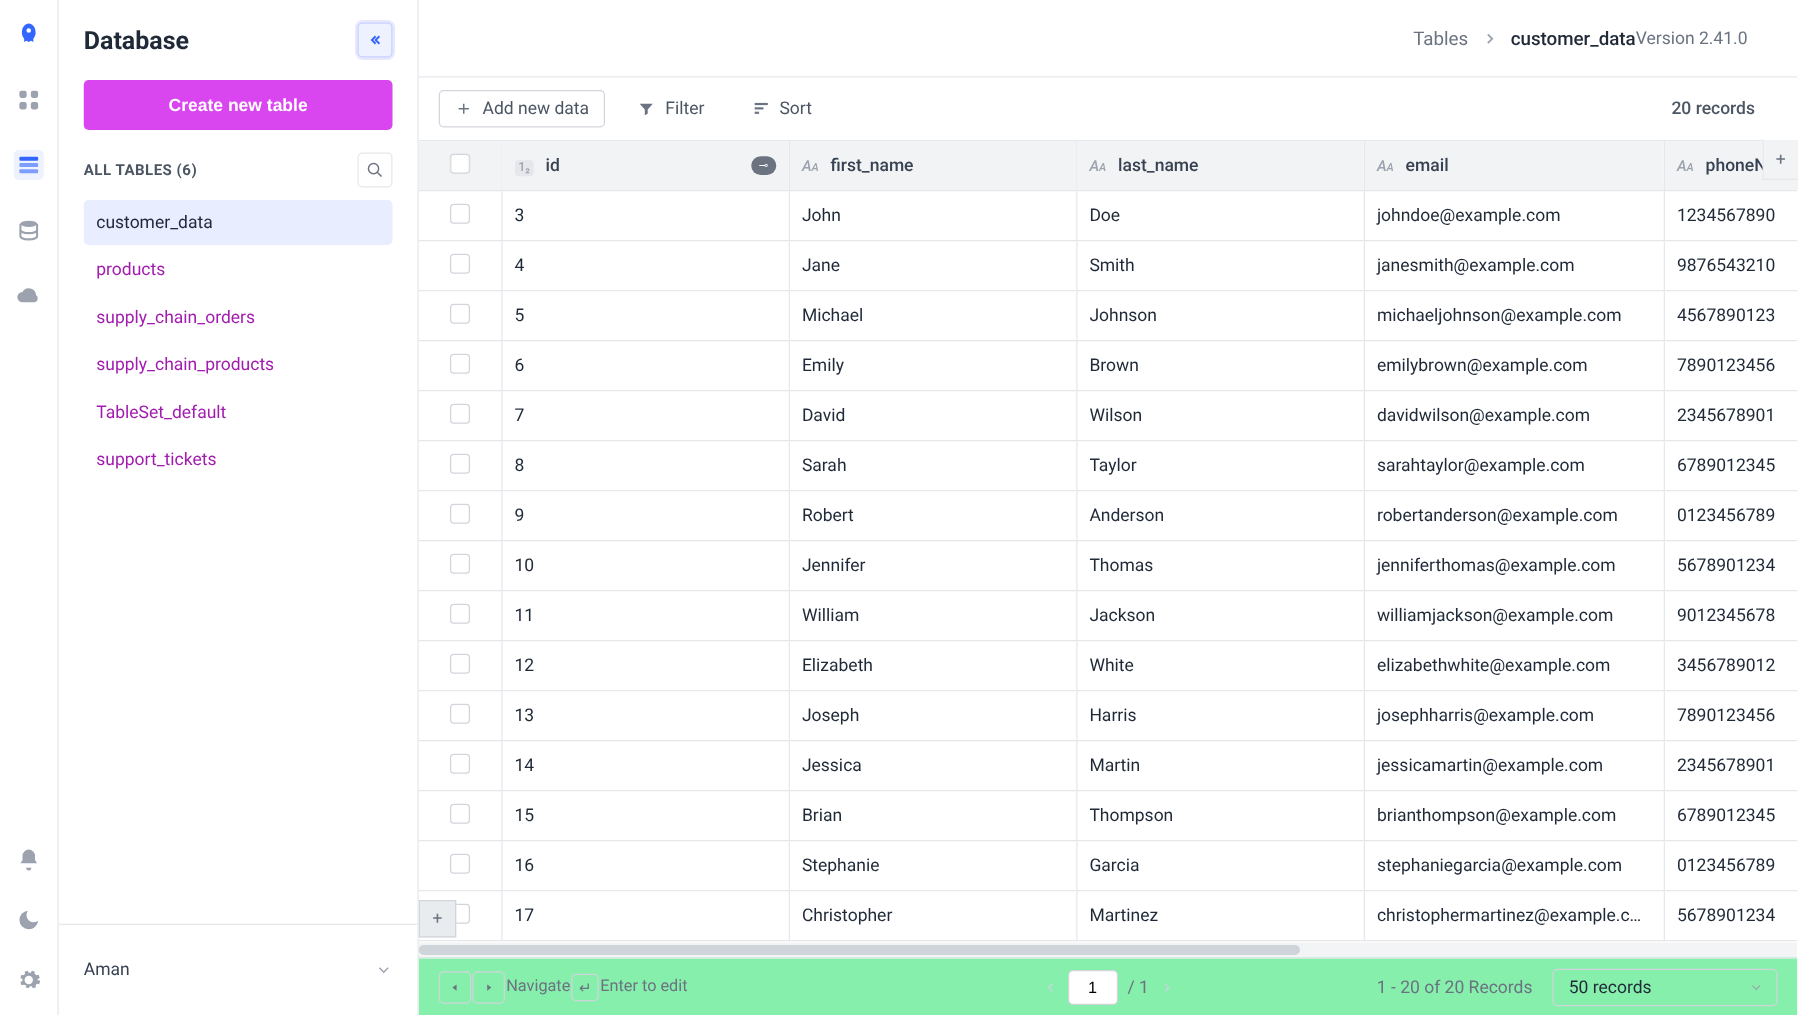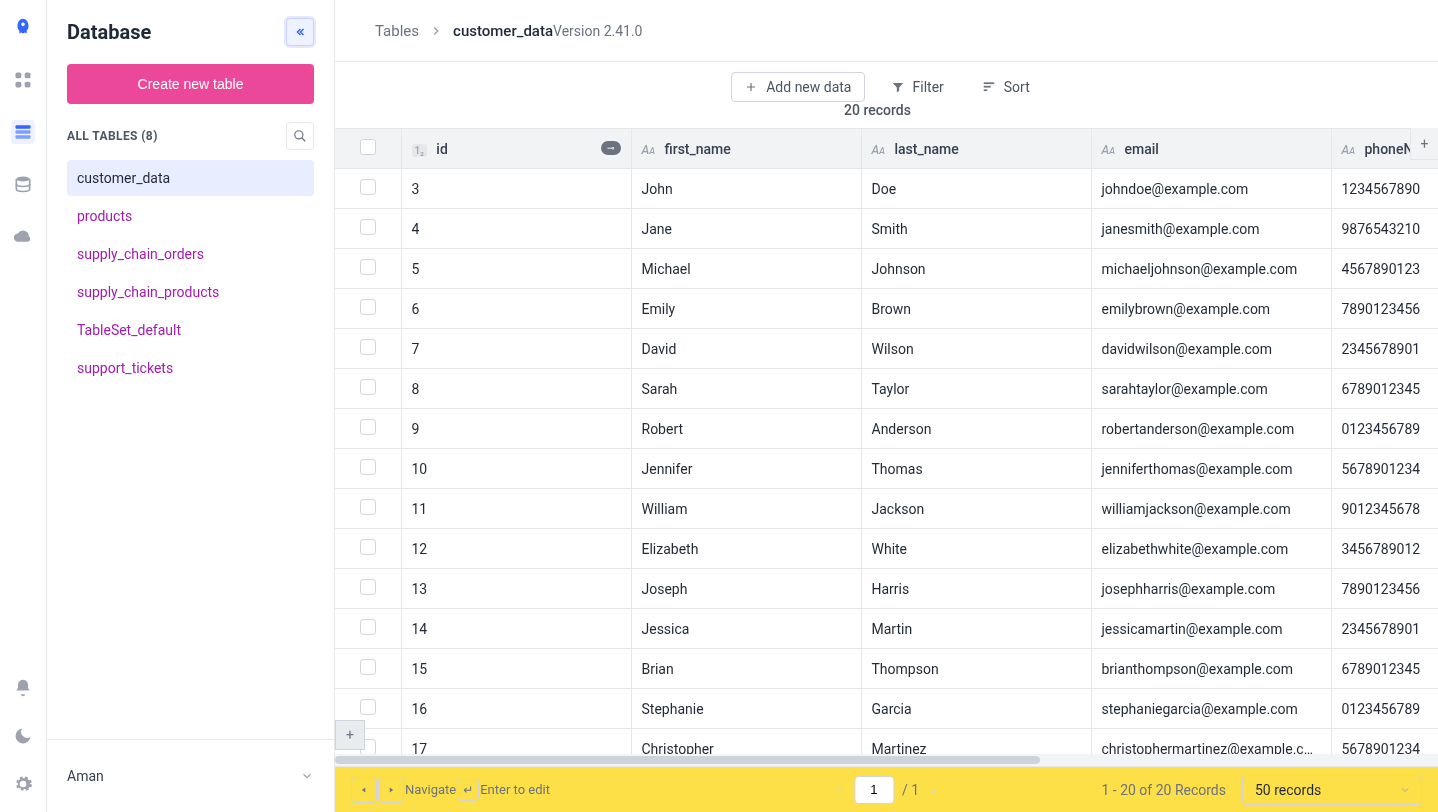--- a/index.html
+++ b/index.html
@@ -55,22 +55,22 @@
 }
 .sidebar-header h1 { font-size: 20px; font-weight: 700; color:#1f2937;}
 .collapse-btn {
   width:28px; height:28px; border:1px solid #c7d2fe; border-radius:4px;
   background:#eef2ff; display:flex; align-items:center; justify-content:center;
   color:#3366ff; cursor:pointer;
   box-shadow: 0 0 0 2px rgba(99,102,241,0.15);
 }
 .create-btn {
   margin: 4px 20px 18px 20px;
-  background:#ec4899; color:#fff; border:none; border-radius:4px;
-  height:40px; font-weight:400; font-size:14px; cursor:pointer;
+  background:#d946ef; color:#fff; border:none; border-radius:4px;
+  height:40px; font-weight:700; font-size:14px; cursor:pointer;
 }
 .all-tables-row {
   display:flex; align-items:center; justify-content:space-between;
   padding: 0 20px 10px 20px;
 }
 .all-tables-label { font-size:12px; font-weight:700; letter-spacing:.4px; color:#4b5563;}
 .search-btn {
   width:28px; height:28px; border:1px solid #e5e7eb; border-radius:4px;
   display:flex; align-items:center; justify-content:center; color:#6b7280; cursor:pointer;
 }
@@ -81,31 +81,30 @@
 .table-item.selected { background:#e8edff; color:#1f2937;}
 .sidebar-footer {
   margin-top:auto; border-top:1px solid #e5e7eb; padding:28px 20px;
   display:flex; align-items:center; justify-content:space-between; cursor:pointer;
   color:#374151;
 }
 
 
 .main { flex:1; display:flex; flex-direction:column; min-width:0;}
 .top-header {
-  display:flex; align-items:center; justify-content:flex-start;
+  display:flex; align-items:center; justify-content:flex-end;
   padding: 0 40px; height:62px; border-bottom:1px solid #e5e7eb;
 }
 .breadcrumb { display:flex; align-items:center; gap:10px; font-size:15px;}
 .breadcrumb .current { color:#1f2937; font-weight:500;}
 .version { color:#6b7280; font-size:14px;}
 
 .toolbar-row {
-  display:flex; align-items:center; justify-content:flex-start;
+  display:flex; align-items:center; justify-content:space-between;
   padding: 10px 16px;
-  flex-direction: column;
 }
 .toolbar-left { display:flex; align-items:center; gap:14px;}
 .toolbar-btn {
   display:flex; align-items:center; gap:8px; padding:6px 12px;
   border-radius:4px; cursor:pointer; color:#4b5563; font-size:14px;
 }
 .toolbar-btn.primary-outline { border:1px solid #d1d5db; }
 .records-count { color:#4b5563; font-weight:500; padding-right:18px;}
 
 
@@ -135,21 +134,21 @@
   cursor:pointer; color:#6b7280; border:1px solid #d1d5db;
 }
 .hscroll-track {
   position:absolute; left:0; right:0; bottom:46px; height:12px; background:#f3f4f6;
 }
 .hscroll-thumb { position:absolute; left:0; top:2px; height:8px; width:705px; background:#cfd4da; border-radius:4px;}
 
 
 .footer {
   height:46px; border-top:1px solid #e5e7eb; display:flex; align-items:center;
-  padding:0 16px; gap:1px; position:relative; background:#fde047;
+  padding:0 16px; gap:1px; position:relative; background:#86efac;
 }
 .nav-btn {
   width:26px; height:26px; border:1px solid #d1d5db; border-radius:4px;
   display:flex; align-items:center; justify-content:center; color:#6b7280; cursor:pointer;
 }
 .footer .hint { color:#6b7280; font-size:13px;}
 .key-icon {
   width:22px; height:22px; border:1px solid #d1d5db; border-radius:4px;
   display:inline-flex; align-items:center; justify-content:center; font-size:12px; color:#6b7280;
 }
@@ -226,21 +225,21 @@
   <div class="sidebar-header">
     <h1>Database</h1>
     <div class="collapse-btn">
       <svg width="12" height="12" viewBox="0 0 24 24" fill="none" stroke="currentColor" stroke-width="3">
           <path d="M13 6l-6 6 6 6M19 6l-6 6 6 6"></path>
         </svg>
     </div>
   </div>
   <button class="create-btn">Create new table</button>
   <div class="all-tables-row">
-    <span class="all-tables-label">ALL TABLES (8)</span>
+    <span class="all-tables-label">ALL TABLES (6)</span>
     <div class="search-btn">
       <svg width="14" height="14" viewBox="0 0 24 24" fill="none" stroke="currentColor" stroke-width="2">
           <circle cx="10" cy="10" r="7"></circle>
           <path d="M21 21l-6-6"></path>
         </svg>
     </div>
   </div>
   <div class="table-list" id="table-list">
       <div class="table-item selected">customer_data</div>
       <div class="table-item">products</div>

